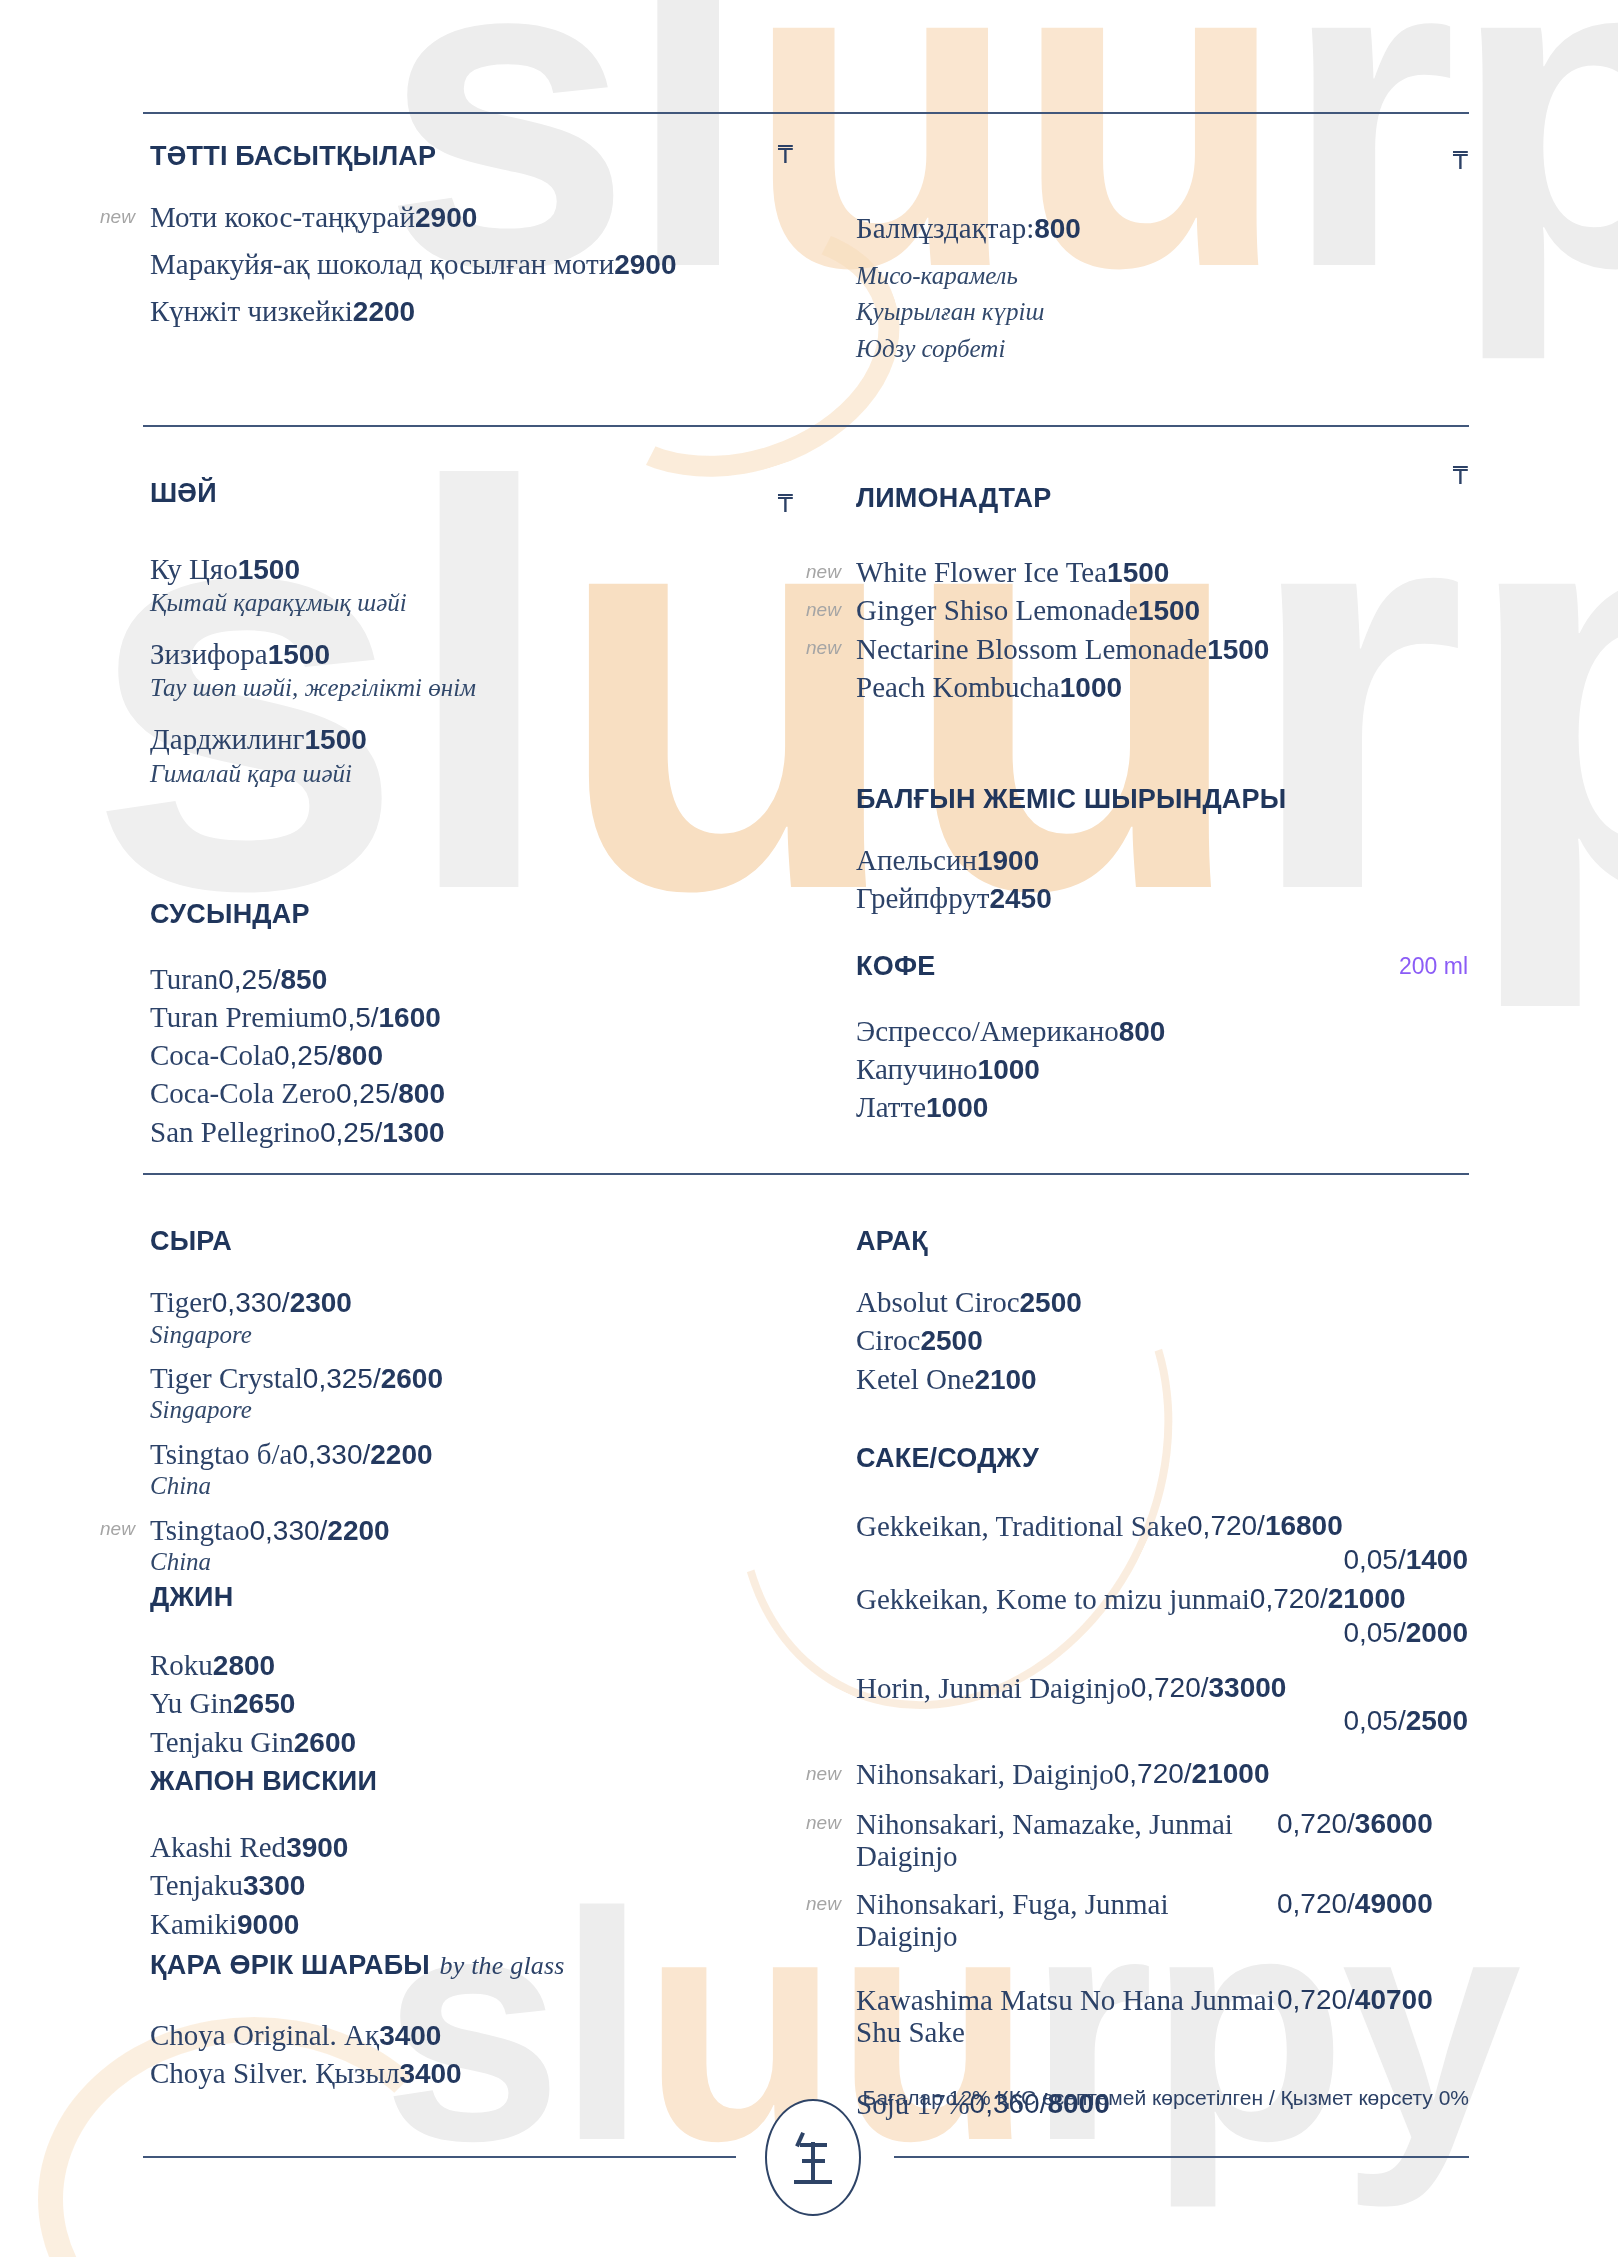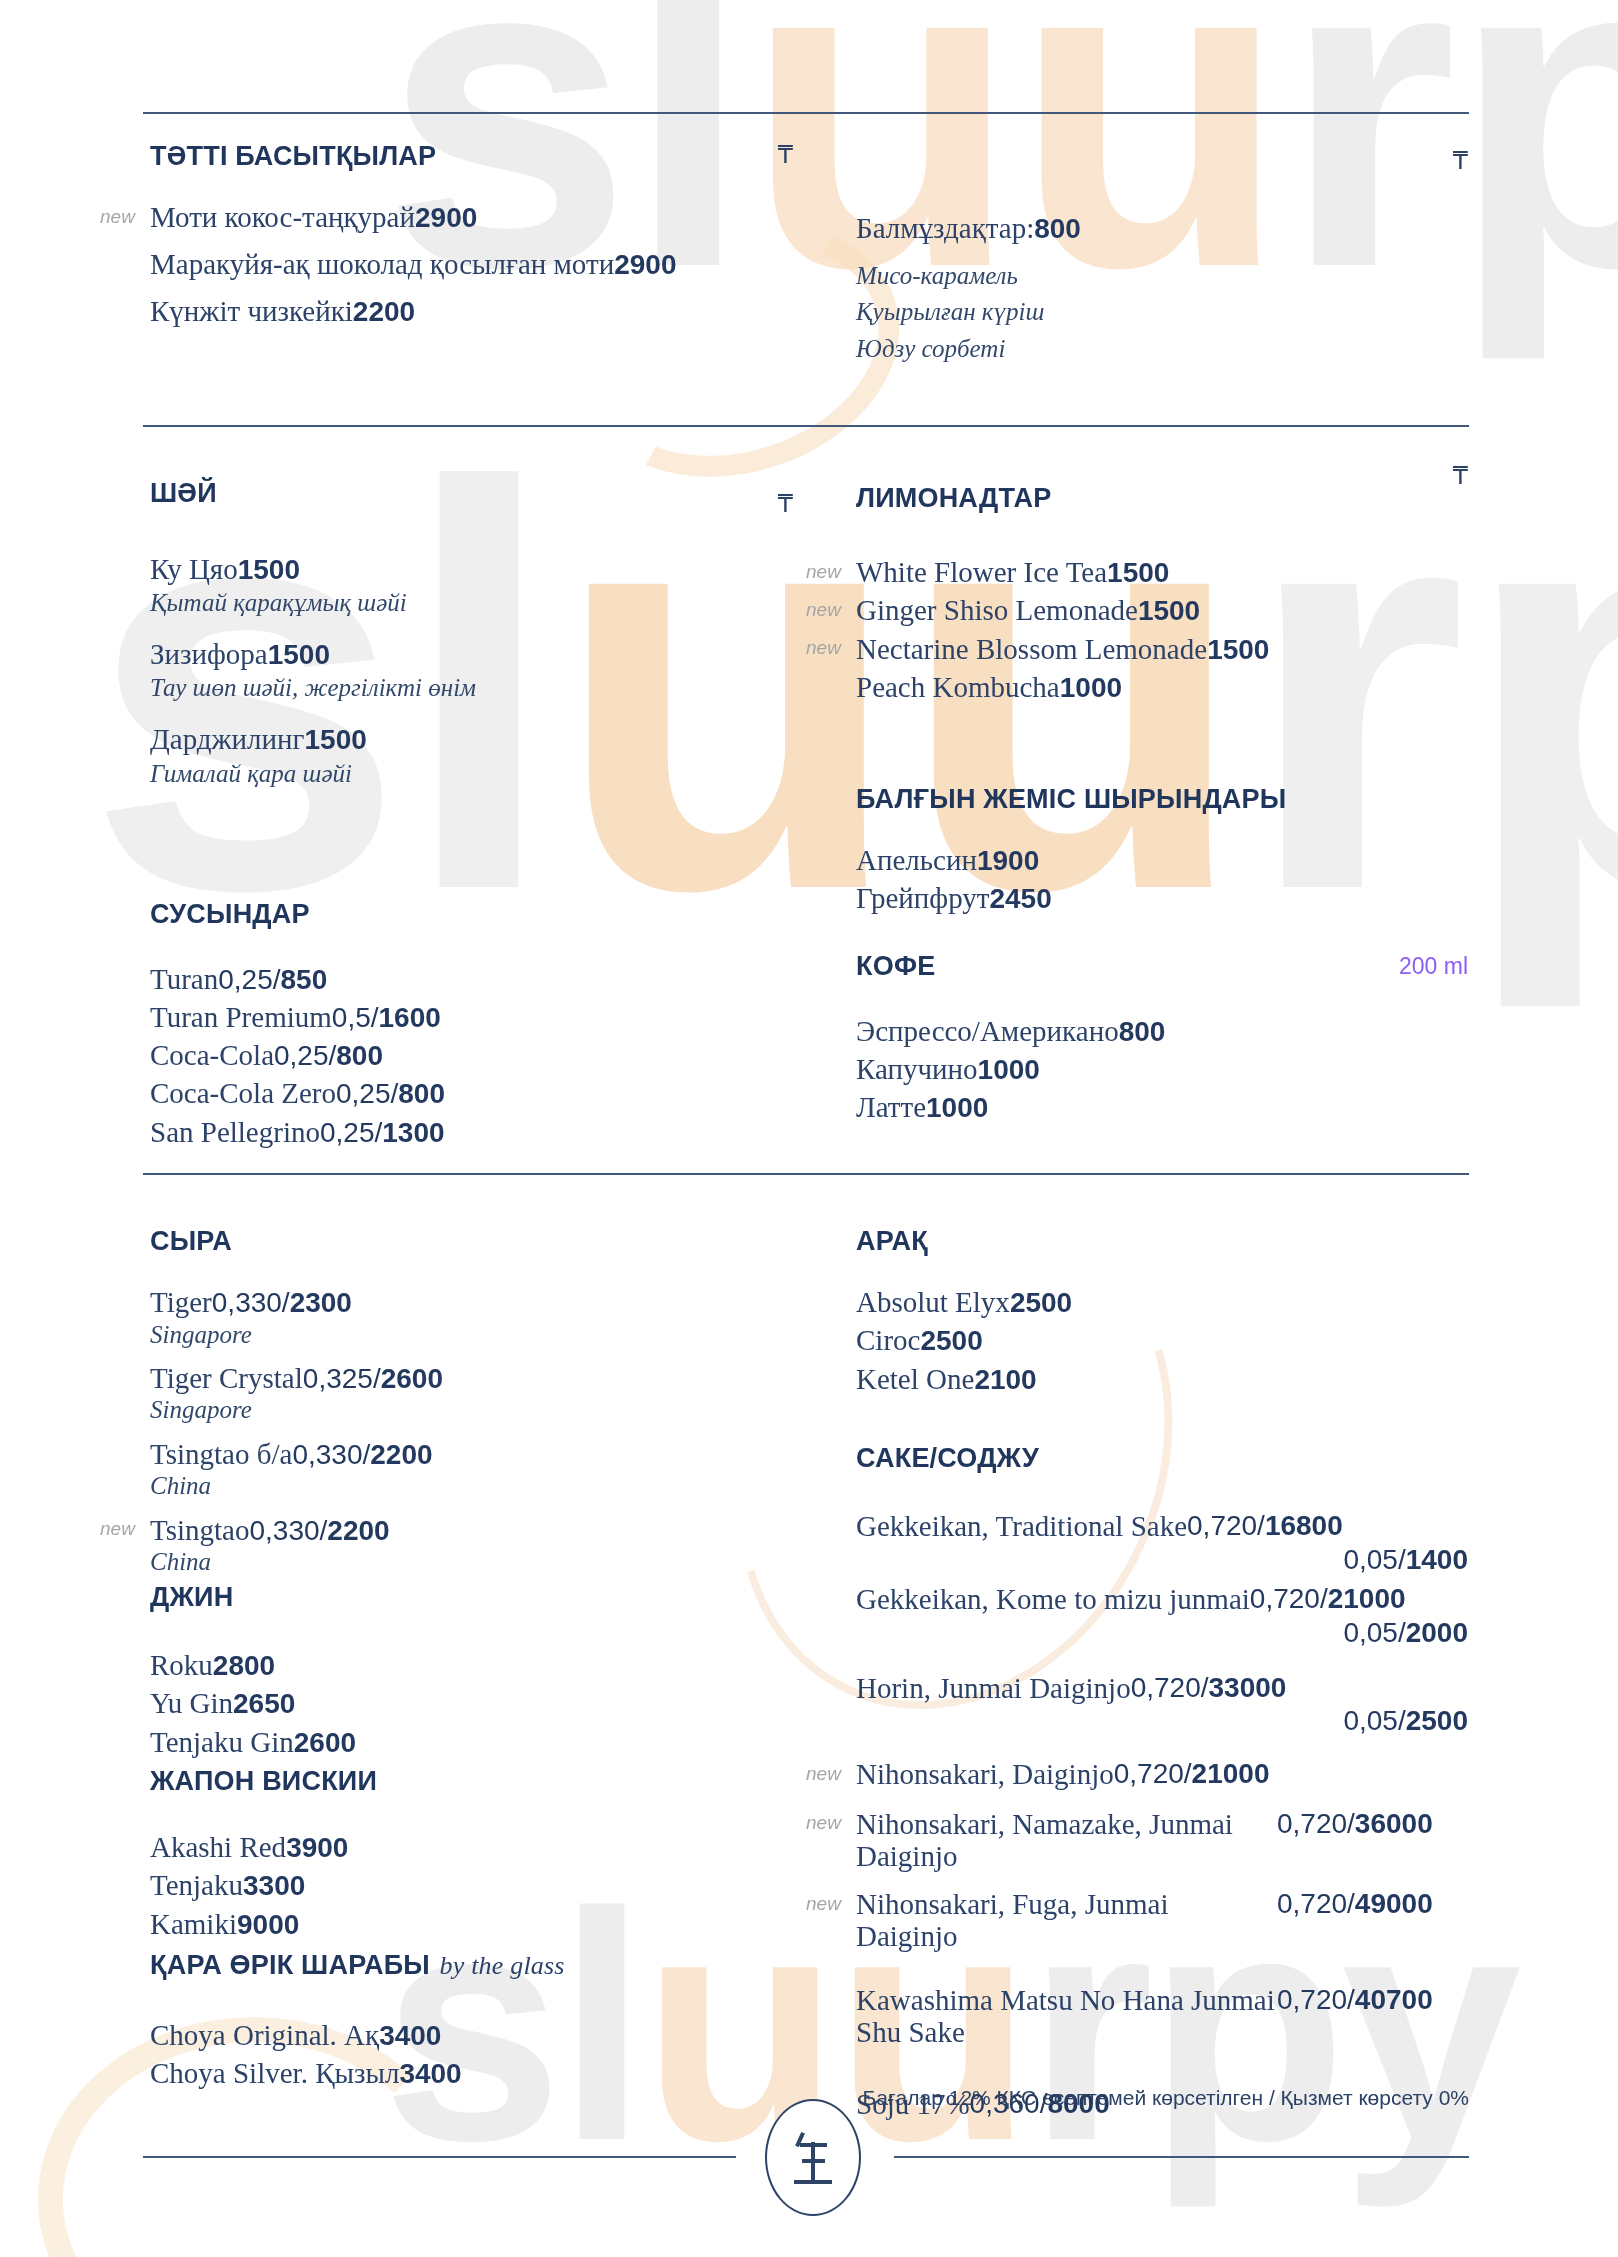--- a/index.html
+++ b/index.html
@@ -271,21 +271,21 @@
           </div>
           <div class="desc">China</div>
         </div>
       </div>
     </div>
 
     <div class="sec" style="left:856px;top:1226px;width:612px;">
       <h2>АРАҚ</h2>
       <div class="items gap5" style="margin-top:29px;">
         <div class="row">
-          <span class="nm">Absolut Elyx</span>
+          <span class="nm">Absolut Ciroc</span>
           <span class="pr b">2500</span>
         </div>
         <div class="row">
           <span class="nm">Ciroc</span>
           <span class="pr b">2500</span>
         </div>
         <div class="row">
           <span class="nm">Ketel One</span>
           <span class="pr b">2100</span>
         </div>

